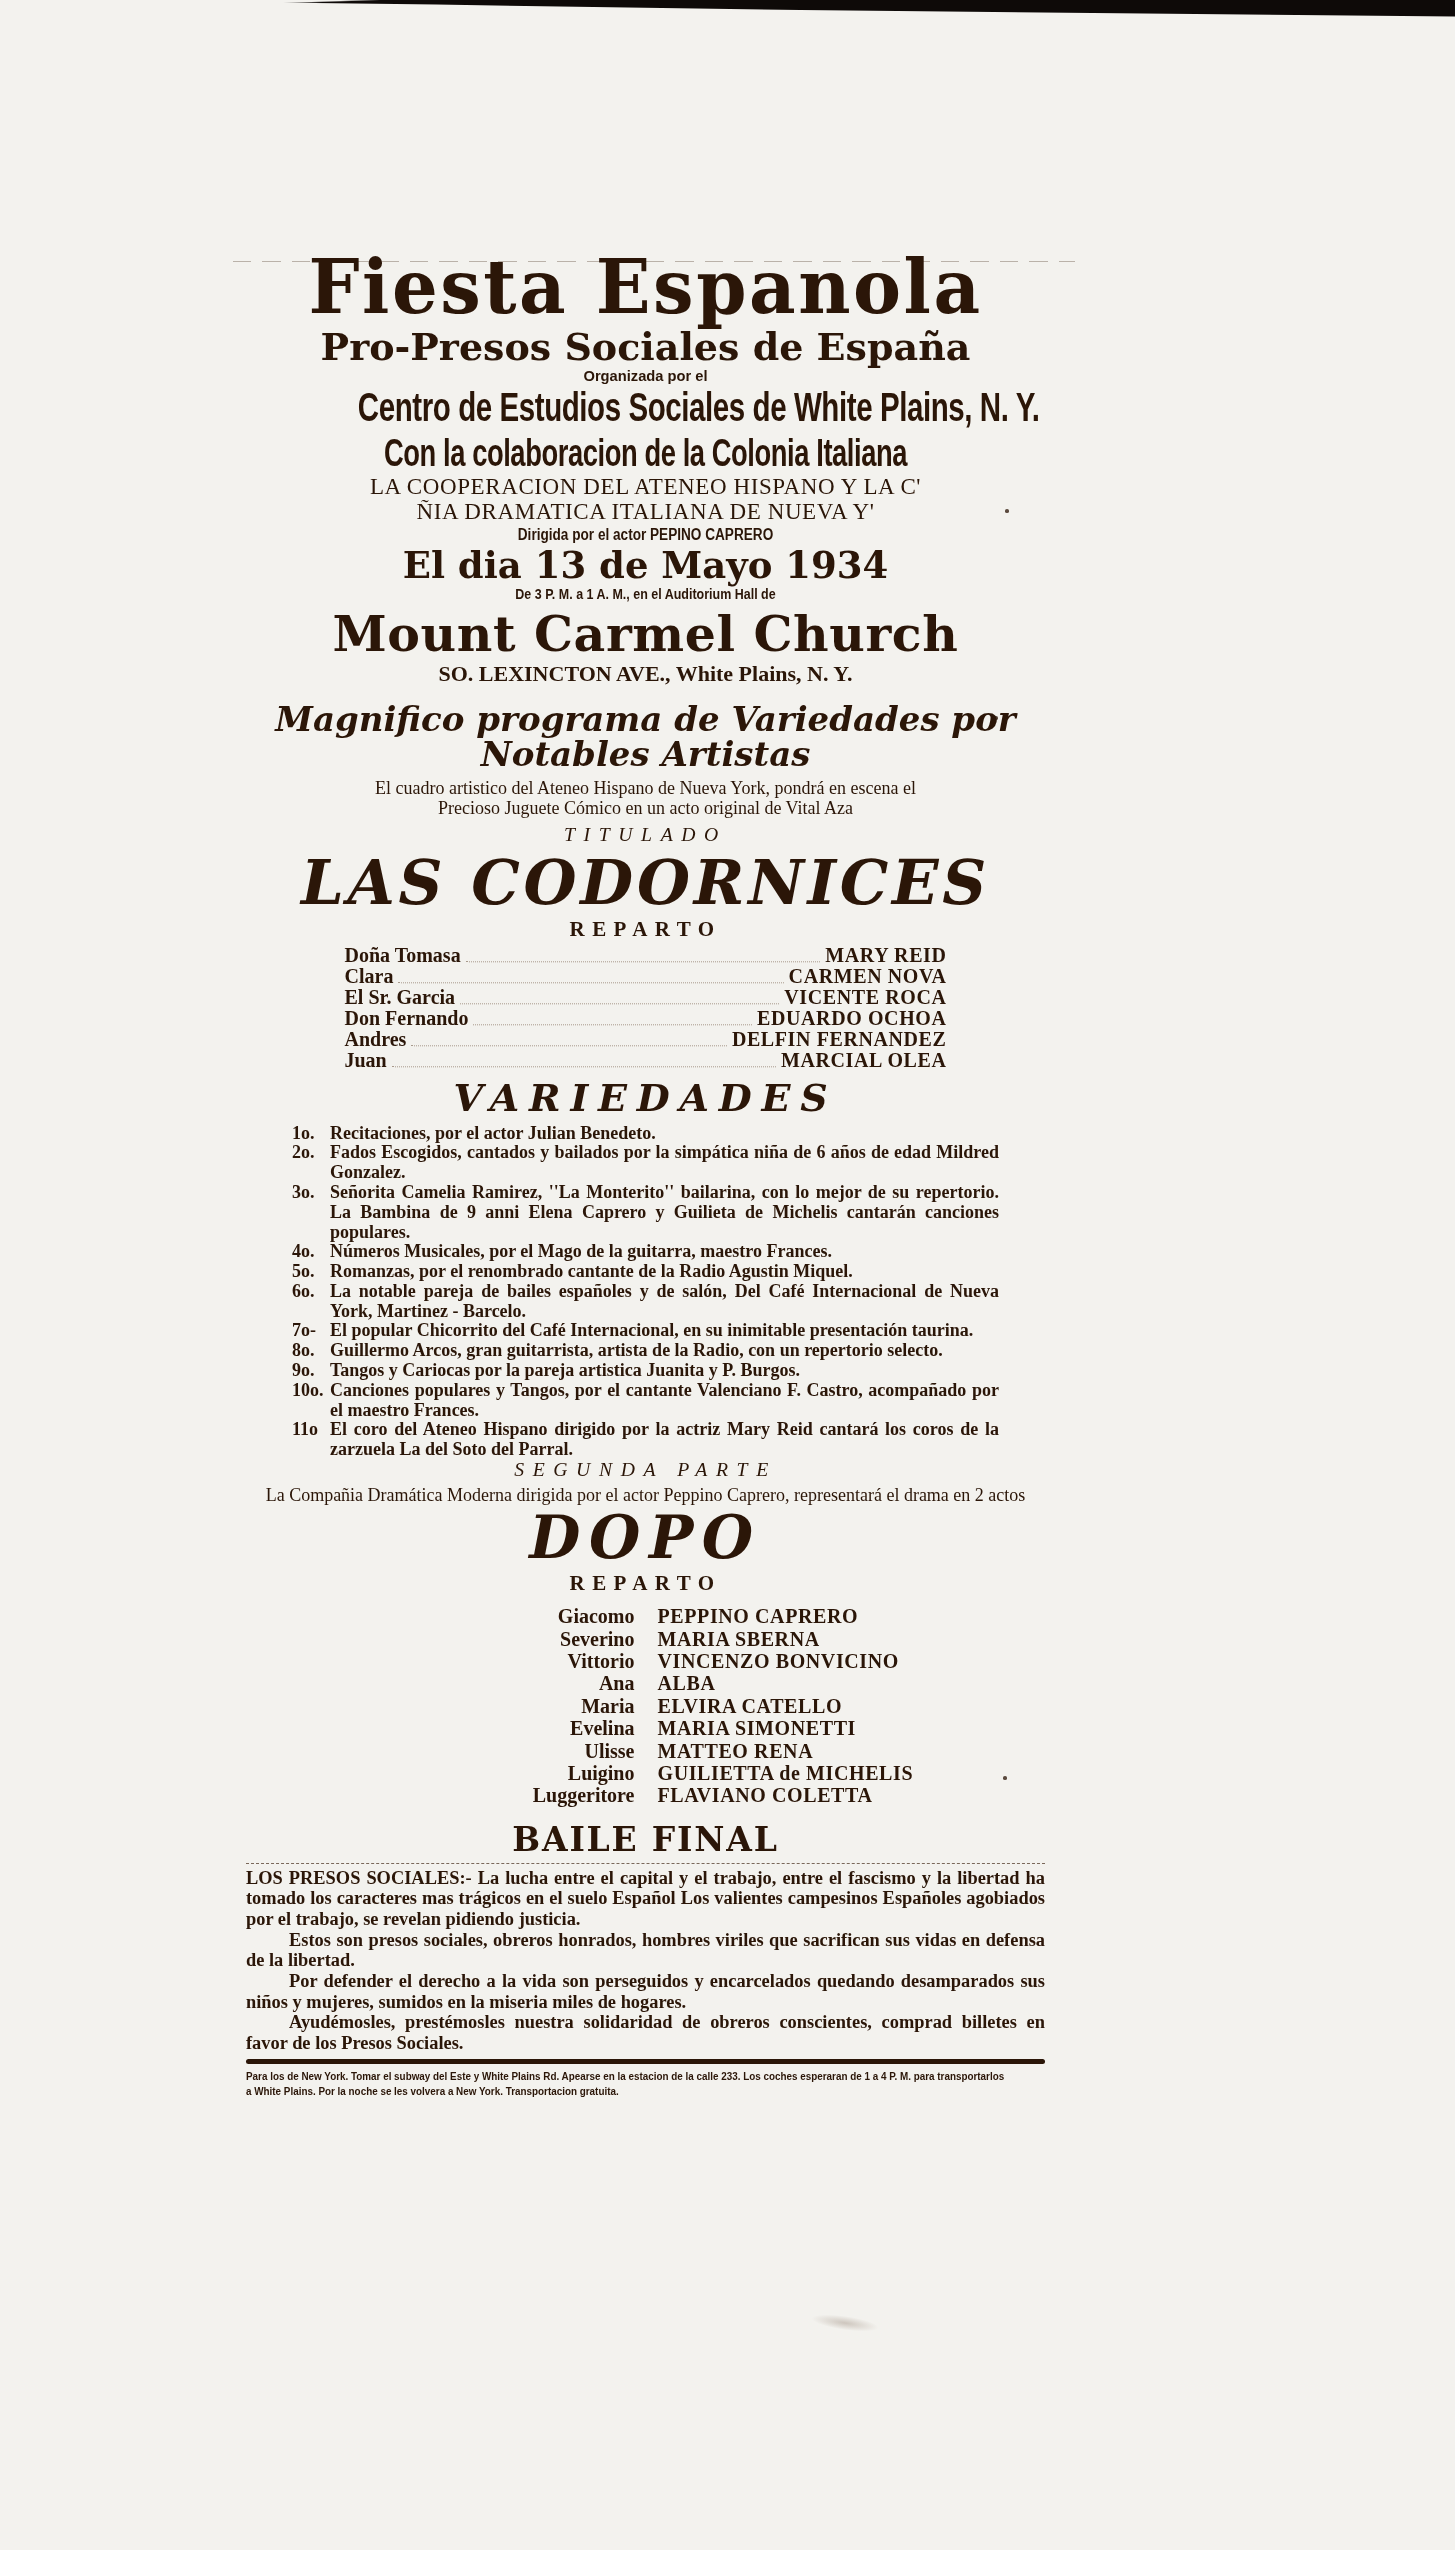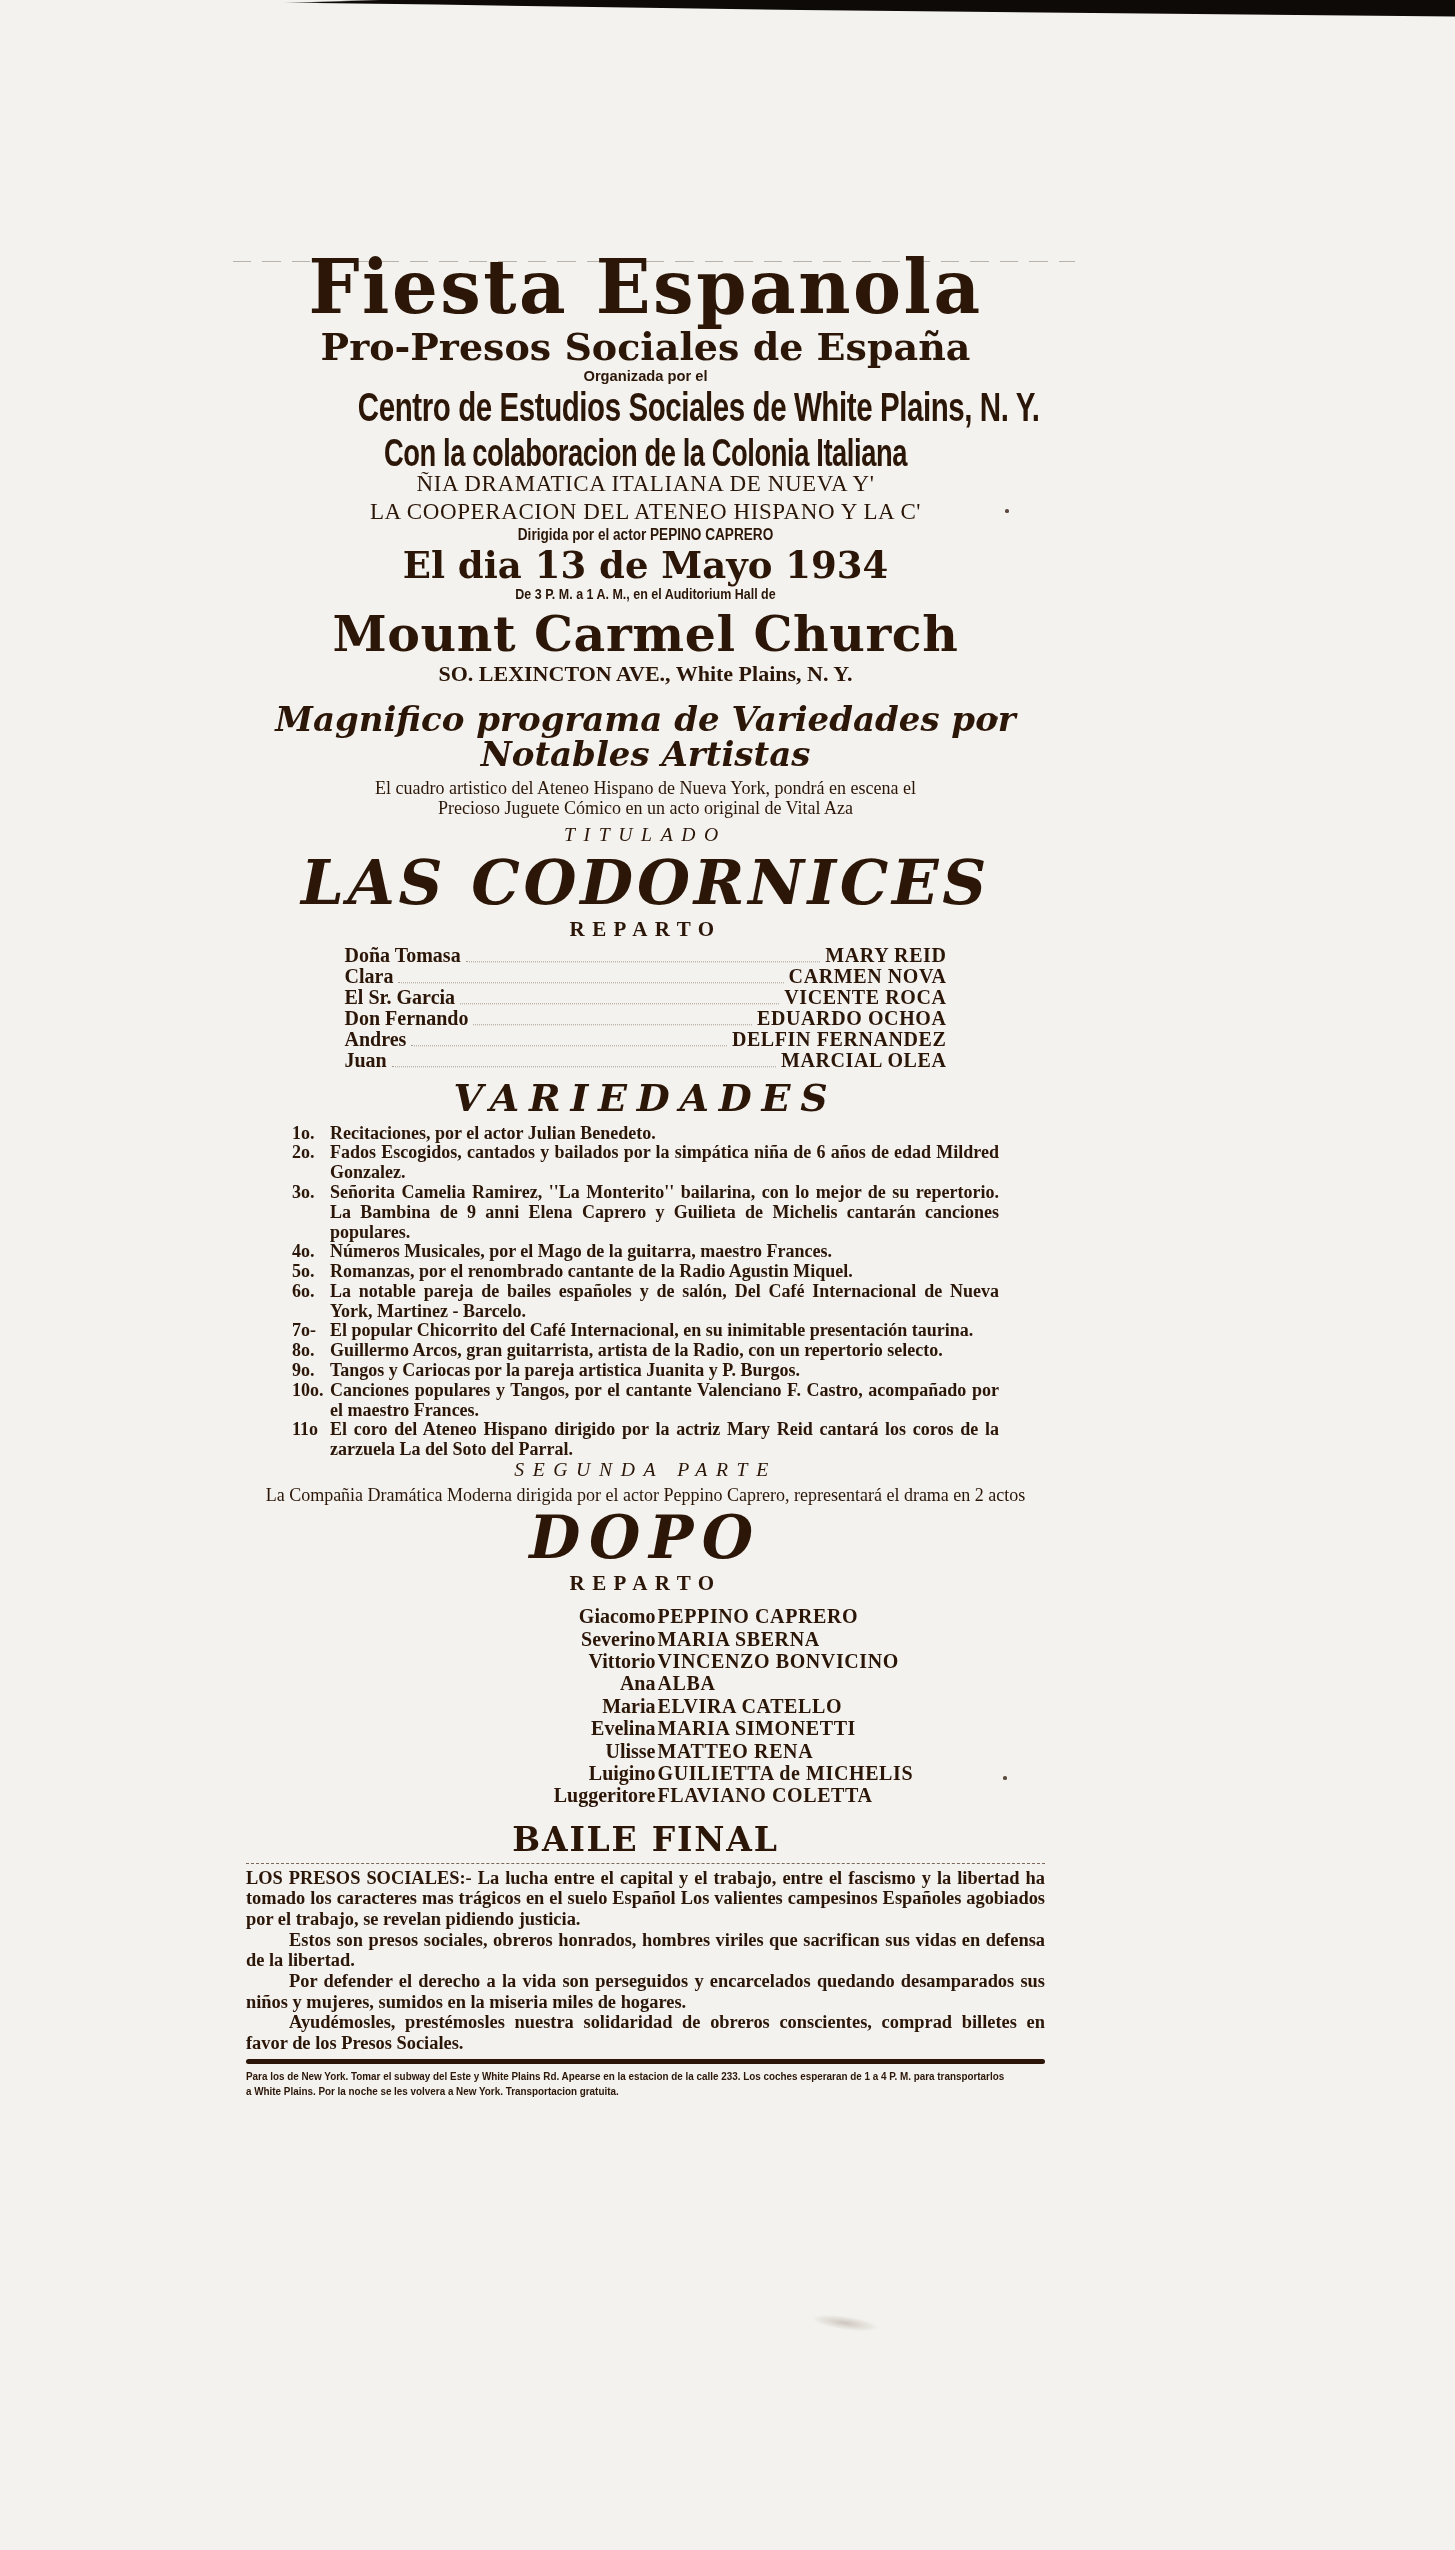--- a/index.html
+++ b/index.html
@@ -51,21 +51,21 @@
   .cast .row { display: flex; align-items: flex-end; }
   .cast .role { white-space: nowrap; }
   .cast .dots { flex: 1; border-bottom: 1.2px dotted #a89a8c; margin: 0 4.9px; transform: translateY(-3.7px); }
   .cast .actor { white-space: nowrap; letter-spacing: 0.6px; }
   .varlist { width: 707px; margin: 6.1px auto 0; text-align: left; font-family: "Liberation Serif", serif; font-weight: 700; font-size: 18px; line-height: 1.1; }
   .varlist .item { display: flex; }
   .varlist .num { width: 38px; flex: none; }
   .varlist .txt { flex: 1; text-align: justify; }
   .cast2 { width: 614px; margin: 11px auto 0; font-family: "Liberation Serif", serif; font-weight: 700; font-size: 20px; line-height: 1.12; }
   .cast2 .row { display: grid; grid-template-columns: 319px 295px; }
-  .cast2 .role { text-align: right; padding-right: 2px; }
+  .cast2 .role { text-align: right; padding-right: 23px; }
   .cast2 .actor { text-align: left; letter-spacing: 0.6px; }
   .baile { font-family: "DejaVu Serif", serif; font-weight: 900; font-size: 33px; letter-spacing: 1.8px; margin-top: 16px; }
   .rule-thin { height: 0; border-top: 1.2px dashed #7a685a; margin: 7.4px 0 3.7px; }
   .manifesto { text-align: justify; font-family: "Liberation Serif", serif; font-weight: 700; font-size: 18.4px; line-height: 1.12; }
   .manifesto p { margin: 0; }
   .manifesto p.ind { text-indent: 43px; }
   .rule-thick { height: 4.3px; background: #2b1608; border-radius: 2.5px; margin: 6.1px 0 4.9px; }
   .footnote { text-align: left; font-family: "Liberation Sans", sans-serif; font-weight: 700; font-size: 10.4px; line-height: 1.45; transform: scaleX(.95); transform-origin: left; }
   .smudge { position: absolute; left: 811px; top: 2316px; width: 68px; height: 13.5px; border-radius: 50%; background: radial-gradient(#b4a89d, transparent 70%); opacity: .6; transform: rotate(8deg); }
   .mark { position: absolute; width: 3.7px; height: 3.7px; border-radius: 50%; background: #5b4a3e; }
@@ -79,22 +79,22 @@
 <div class="mark" style="left:994px;top:716px"></div>
 <div class="mark" style="left:1005px;top:509px"></div>
 <div class="mark" style="left:1003px;top:1776px"></div>
 
 <div class="page">
   <div class="blk gothic">Fiesta Espanola</div>
   <div class="blk propresos">Pro-Presos Sociales de España</div>
   <div class="blk tiny">Organizada por el</div>
   <div class="blk cond" style="margin-top:2.5px">Centro de Estudios Sociales de White Plains, N. Y.</div>
   <div class="blk cond" style="margin-top:6.1px;font-size:38px">Con la colaboracion de la Colonia Italiana</div>
+  <div class="blk caps38" style="margin-top:3.7px">LA COOPERACION  DEL ATENEO HISPANO Y LA C'</div>
   <div class="blk caps38">ÑIA DRAMATICA ITALIANA DE NUEVA Y'</div>
-  <div class="blk caps38" style="margin-top:3.7px">LA COOPERACION  DEL ATENEO HISPANO Y LA C'</div>
   <div class="blk dirigida">Dirigida por el actor  PEPINO CAPRERO</div>
   <div class="blk fecha">El dia 13 de Mayo 1934</div>
   <div class="blk horario">De 3 P. M. a 1 A. M., en el  Auditorium Hall de</div>
   <div class="blk church">Mount Carmel Church</div>
   <div class="blk address">SO. LEXINCTON AVE., White Plains, N. Y.</div>
 
   <div class="blk magnifico">Magnifico  programa  de  Variedades  por</div>
   <div class="blk magnifico" style="margin-top:0">Notables Artistas</div>
   <div class="blk body30">El cuadro artistico del Ateneo Hispano de Nueva York,  pondrá  en  escena el</div>
   <div class="blk body30" style="margin-top:0">Precioso Juguete Cómico en  un acto original de Vital Aza</div>

